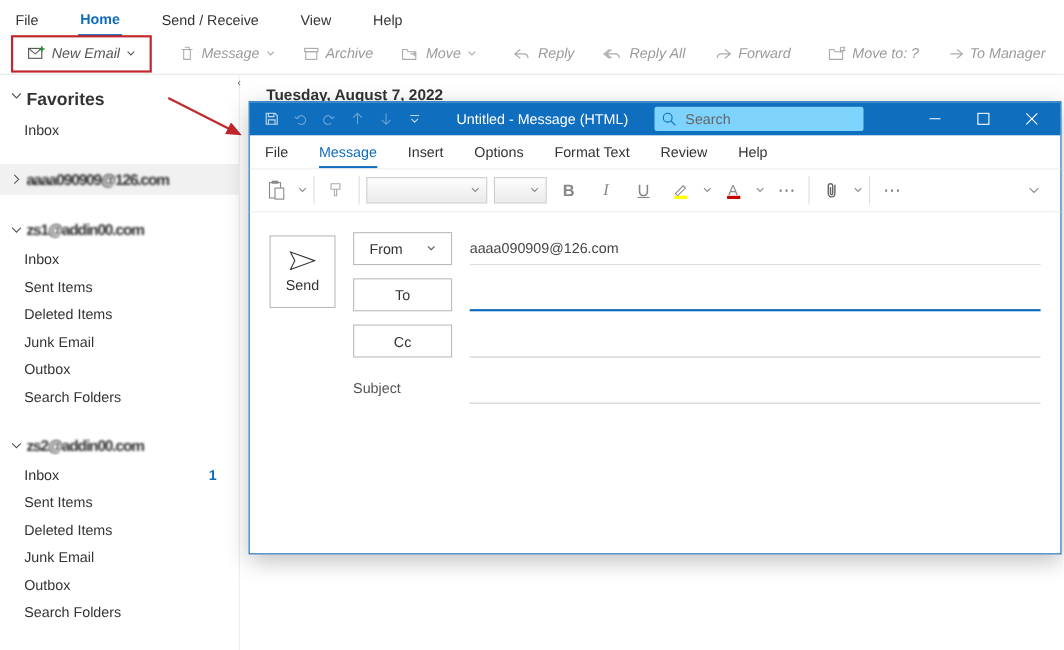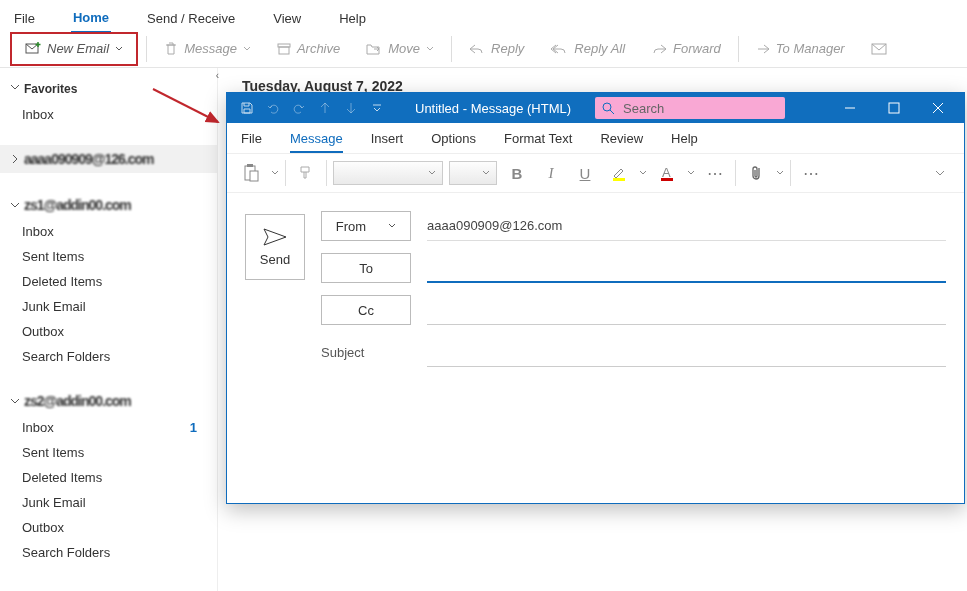--- a/index.html
+++ b/index.html
@@ -68,21 +68,21 @@
     right: -2px;
     top: 2px;
     font-size: 10px;
     color: #666;
   }
   .tree-head {
     display: flex;
     gap: 4px;
     padding: 6px 10px;
     font-weight: 600;
-    font-size: 12px;
+    font-size: 16px;
   }
   .tree-item {
     padding: 5px 10px 5px 22px;
     color: #333;
   }
   .tree-item.sel { background: #f1f1f1; }
   .tree-item .cnt { float: right; color: #0f6cbd; font-weight: 600; padding-right:10px;}
   .acct {
     display: flex;
     align-items: center;
@@ -130,21 +130,21 @@
   .qat { display: flex; align-items: center; gap: 2px; padding-left: 4px;}
   .qat .q {
     width: 24px; height: 24px;
     display: flex; align-items: center; justify-content: center;
     opacity: 0.75;
   }
   .titlebar .title { flex: 0 0 auto; padding-left: 20px; font-size: 13px;}
   .search-box {
     display: flex;
     align-items: center;
-    background: #f9a8d4;
+    background: #7dd3fc;
     color: #666;
     height: 22px;
     width: 190px;
     margin-left: 18px;
     border-radius: 2px;
     padding: 0 6px;
     gap: 8px;
   }
   .wincontrols {
     margin-left: auto;
@@ -297,20 +297,27 @@
       </svg>
     <span>Reply All</span>
   </span>
   <span class="btn disabled">
     <svg width="16" height="12">
         <path d="M10 2 L15 6 L10 10 M15 6 h-8 q-4 0 -4 4" fill="none" stroke="#aaa"></path>
       </svg>
     <span>Forward</span>
   </span>
   <div class="sep-v"></div>
+  <span class="btn disabled">
+    <svg width="16" height="14">
+        <path d="M1 3 h4 l1 2 h7 v7 h-12 z" fill="none" stroke="#aaa"></path>
+        <path d="M11 1 v5 M11 1 h4 l-1 1.5 1 1.5 h-4" fill="none" stroke="#aaa"></path>
+      </svg>
+    <span>Move to: ?</span>
+  </span>
   <span class="btn disabled">
     <svg width="14" height="10">
         <path d="M8 1 L13 5 L8 9 M13 5 h-11" fill="none" stroke="#aaa"></path>
       </svg>
     <span>To Manager</span>
   </span>
   <span class="btn disabled">
     <svg width="16" height="12">
         <rect x="1" y="1" width="14" height="10" fill="none" stroke="#aaa"></rect>
         <path d="M1 1 L8 7 L15 1" fill="none" stroke="#aaa"></path>

